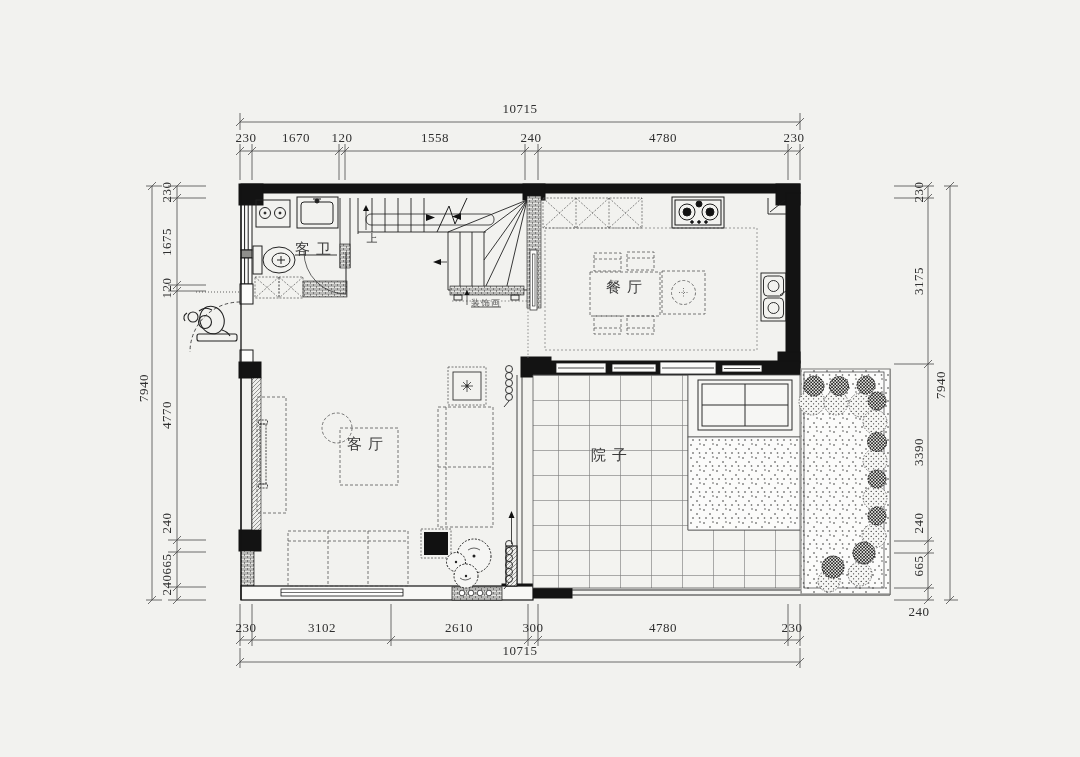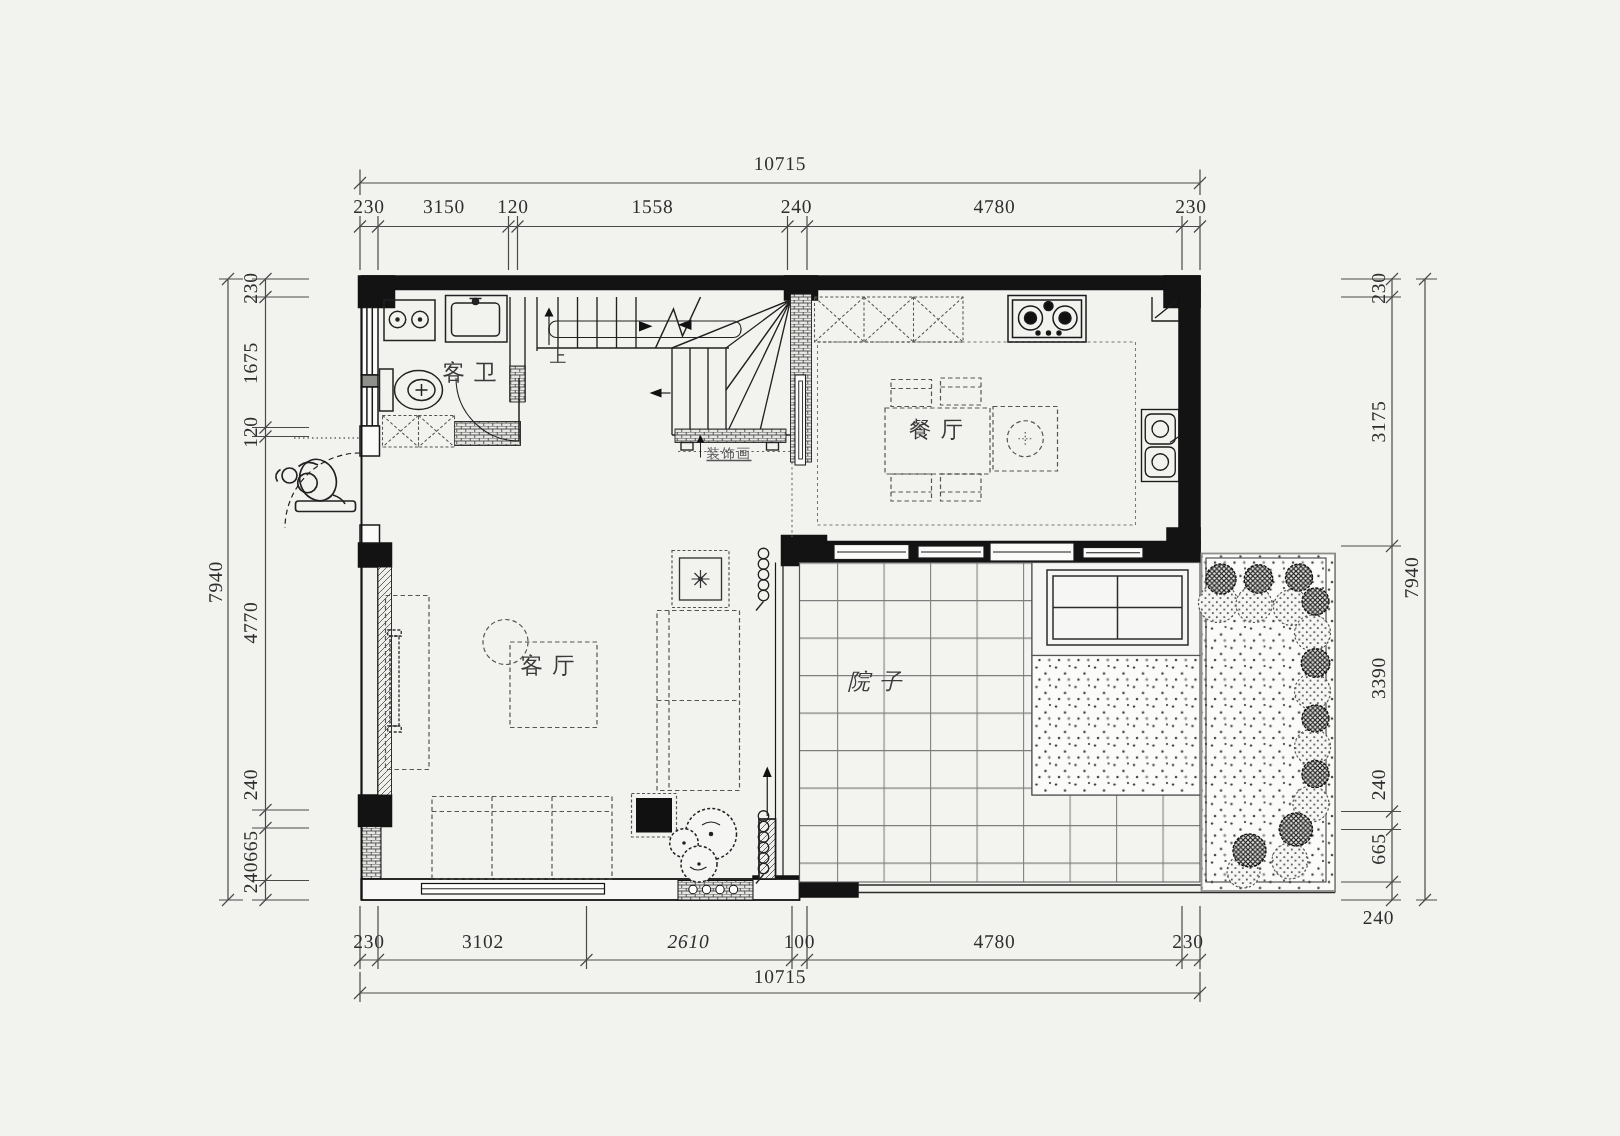--- a/index.html
+++ b/index.html
@@ -351,40 +351,40 @@
         <circle cx="474" cy="556" r="1.5" fill="#222" stroke="none"></circle>
         <circle cx="456" cy="562" r="1.2" fill="#222" stroke="none"></circle>
         <circle cx="466" cy="576" r="1.2" fill="#222" stroke="none"></circle>
         <path d="M468,550 q6,-4 12,0 M460,578 q5,4 11,0" stroke-dasharray="none" stroke-width="0.7"></path>
       </g>
     </g>
 
     <path d="M241,186 V600" stroke="#131313" stroke-width="1.3" fill="none"></path>
   </svg>
 
-  <div class="room" style="left:313px;top:249px;">客卫</div>
+  <div class="room" style="left:313px;top:249px;text-decoration:underline;">客卫</div>
   <div class="room" style="left:624px;top:287px;">餐厅</div>
   <div class="room" style="left:365px;top:444px;">客厅</div>
-  <div class="room" style="left:583px;top:455px;font-style:italic;">院子</div>
+  <div class="room" style="left:609px;top:455px;">院子</div>
   <div class="ann-small" style="left:372px;top:238px;">上</div>
   <div class="ann-tiny" style="left:486px;top:303px;">装饰画</div>
 
   <div class="dim" style="left:520px;top:109px;">10715</div>
   <div class="dim" style="left:246px;top:138px;">230</div>
-  <div class="dim" style="left:296px;top:138px;">3150</div>
+  <div class="dim" style="left:296px;top:138px;">1670</div>
   <div class="dim" style="left:342px;top:138px;">120</div>
   <div class="dim" style="left:435px;top:138px;">1558</div>
   <div class="dim" style="left:531px;top:138px;">240</div>
   <div class="dim" style="left:663px;top:138px;">4780</div>
   <div class="dim" style="left:794px;top:138px;">230</div>
 
   <div class="dim" style="left:246px;top:628px;">230</div>
   <div class="dim" style="left:322px;top:628px;">3102</div>
-  <div class="dim" style="left:459px;top:628px;font-style:italic;">2610</div>
-  <div class="dim" style="left:533px;top:628px;">100</div>
+  <div class="dim" style="left:459px;top:628px;">2610</div>
+  <div class="dim" style="left:533px;top:628px;">300</div>
   <div class="dim" style="left:663px;top:628px;">4780</div>
   <div class="dim" style="left:792px;top:628px;">230</div>
   <div class="dim" style="left:520px;top:651px;">10715</div>
 
   <div class="dim-v" style="left:144px;top:388px;">7940</div>
   <div class="dim-v" style="left:167px;top:192px;">230</div>
   <div class="dim-v" style="left:167px;top:242px;">1675</div>
   <div class="dim-v" style="left:167px;top:288px;">120</div>
   <div class="dim-v" style="left:167px;top:415px;">4770</div>
   <div class="dim-v" style="left:167px;top:523px;">240</div>

